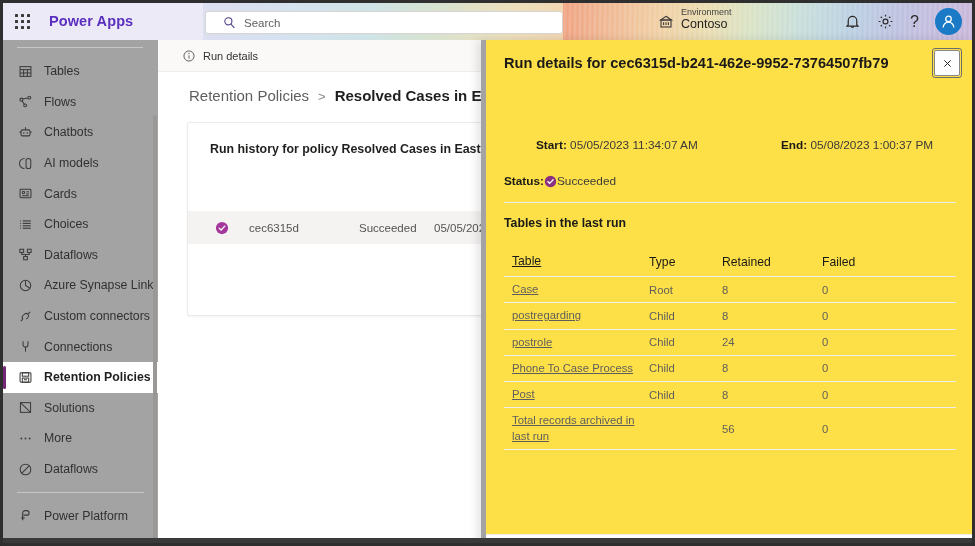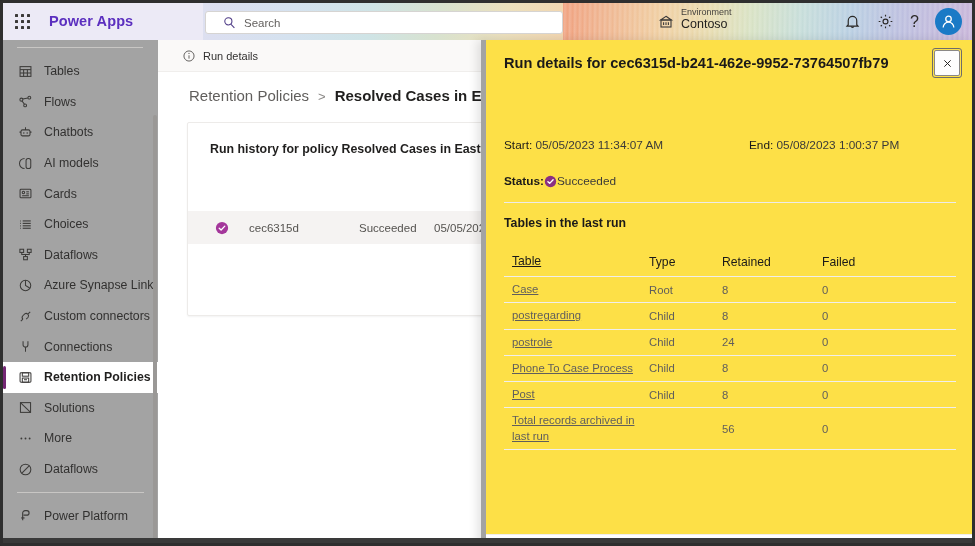--- a/index.html
+++ b/index.html
@@ -294,21 +294,21 @@
 
   .panel-body { position: absolute; left: 0; top: 49px; width: 100%; height: 410px; }
 
   .meta-row {
     position: absolute; left: 18px; top: 49px;
     width: 450px;
     font-size: 11.8px; color: #3b3a39;
   }
   .meta-start { position: absolute; left: 0; white-space: nowrap; }
   .meta-end { position: absolute; left: 245px; white-space: nowrap; }
-  .meta-k { font-weight: normal; color: #1b1a19; }
+  .meta-k { font-weight: bold; color: #1b1a19; margin-left: 32px; }
   .meta-v { color: #3b3a39; }
 
   .status-row {
     position: absolute; left: 18px; top: 85px;
     display: flex; align-items: center; 
     font-size: 11.8px;
   }
   .status-k { font-weight: bold; color: #1b1a19; }
   .status-ico { width: 13px; height: 13px; }
   .status-v { color: #3b3a39; }

